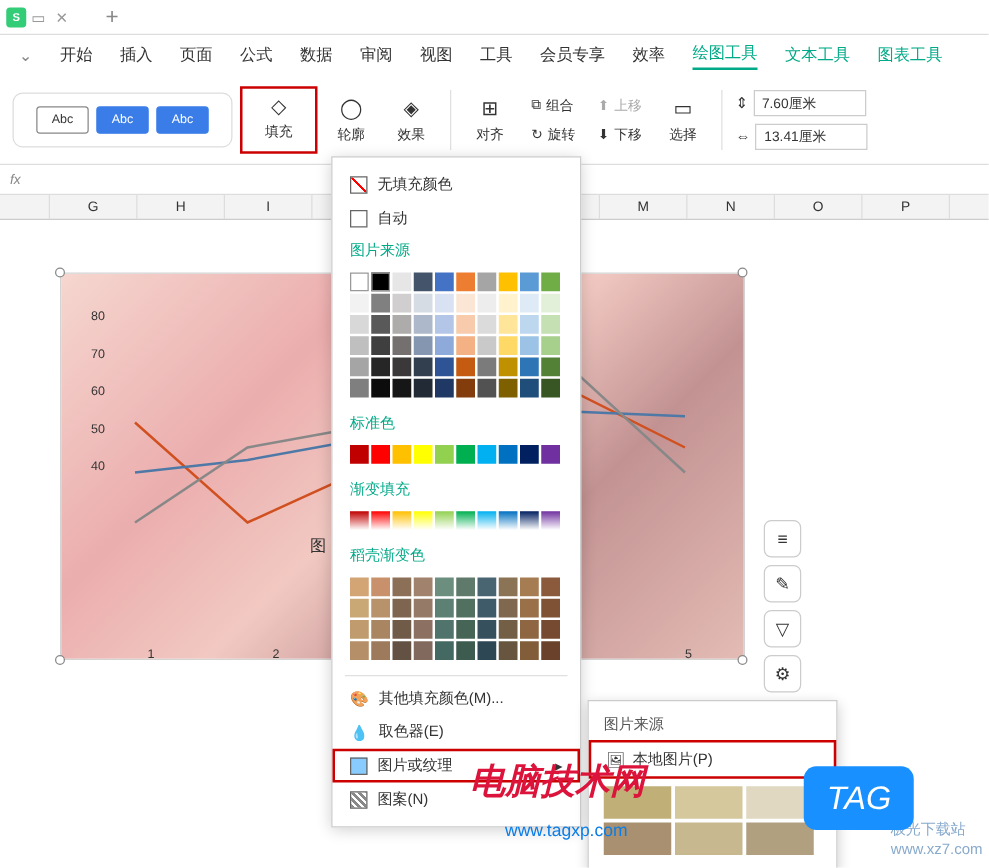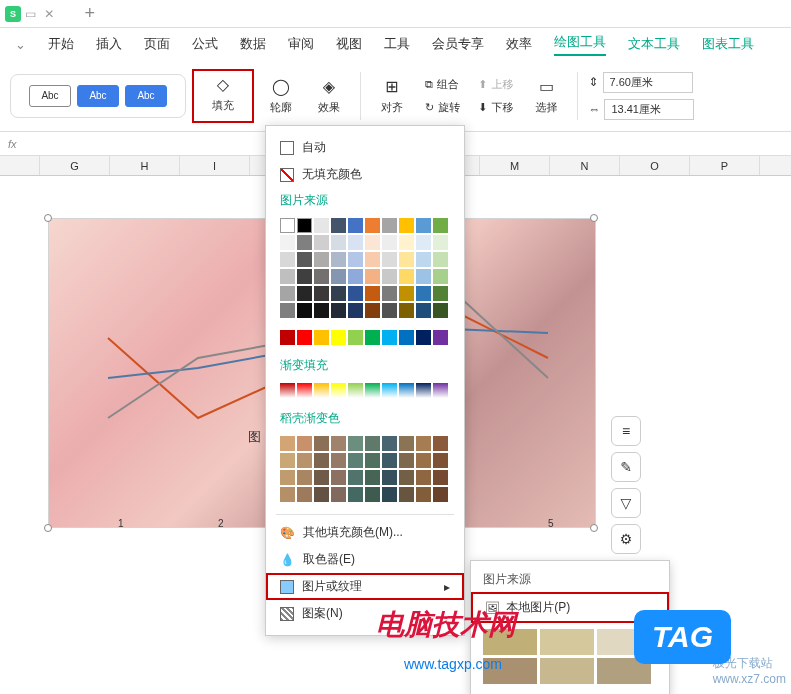--- a/index.html
+++ b/index.html
@@ -65,21 +65,21 @@
     
     .pic-flyout { position: absolute; left: 470px; top: 560px; width: 200px; background: #fff; border: 1px solid #ccc; box-shadow: 0 3px 10px rgba(0,0,0,0.2); padding: 6px 0; z-index: 30; }
     .pic-title { padding: 4px 12px; font-size: 12px; color: #555;}
     .pic-item { padding: 5px 12px; display: flex; align-items: center; gap: 6px; }
     .pic-hl { border:2px solid #c00; }
     .texture-grid { display: flex; flex-wrap: wrap; gap: 3px; padding: 6px 12px; }
     .tex { width: 54px; height: 26px; background: #d8c8a0; }
     
     .watermark1 { position: absolute; left: 376px; bottom: 50px; color: #dc143c; font-weight: bold; font-size: 28px; z-index:40; font-style:italic;}
     .watermark1b { position:absolute; left:404px; bottom:22px; color:#0a7de8; font-size:14px; z-index:40;}
-    .tag-badge { position: absolute; right: 60px; bottom: 30px; background: #1890ff; color: #fff; padding: 10px 18px; border-radius: 10px; font-size: 30px; font-weight: bold; font-style: italic; z-index: 40; }
+    .tag-badge { position: absolute; right: 60px; bottom: 30px; background: #1890ff; color: #fff; padding: 10px 18px; border-radius: 10px; font-size: 26px; font-weight: normal; font-style: italic; z-index: 40; }
     .watermark2 { position: absolute; right: 5px; bottom: 8px; color: #8ac; font-size: 12px; z-index: 39; }
   </style>
 </head>
 <body>
 
 <div class="tab-bar">
   <div class="tab-badge">S</div>
   <div class="tab-icons">
     <span>▭</span>
     <span>✕</span>
@@ -179,20 +179,27 @@
 </div>
 
 <div class="grid-area">
   <div class="chart-bg"></div>
   <div class="chart-handle" style="left:44px;top:38px"></div>
   <div class="chart-handle" style="left:590px;top:38px"></div>
   <div class="chart-handle" style="left:44px;top:348px"></div>
   <div class="chart-handle" style="left:590px;top:348px"></div>
 
   <div class="chart-content">
+    <div class="yaxis">
+      <div class="ytick" style="top:20px">80</div>
+      <div class="ytick" style="top:50px">70</div>
+      <div class="ytick" style="top:80px">60</div>
+      <div class="ytick" style="top:110px">50</div>
+      <div class="ytick" style="top:140px">40</div>
+    </div>
     <svg style="position:absolute;left:50px;top:20px;width:470px;height:250px">
       <polyline points="10,100 100,180 210,130 330,60 450,120" stroke="#d05020" stroke-width="2" fill="none"></polyline>
       <polyline points="10,140 100,130 210,110 330,90 450,95" stroke="#4e79a7" stroke-width="2" fill="none"></polyline>
       <polyline points="10,180 100,120 210,100 330,30 450,140" stroke="#888" stroke-width="2" fill="none"></polyline>
     </svg>
     <div class="chart-title">图</div>
     <div class="xaxis">
       <div class="xtick" style="left:10px">1</div>
       <div class="xtick" style="left:110px">2</div>
       <div class="xtick" style="left:220px">3</div>
@@ -204,26 +211,26 @@
   <div class="float-tools">
     <div class="float-tool">≡</div>
     <div class="float-tool">✎</div>
     <div class="float-tool">▽</div>
     <div class="float-tool">⚙</div>
   </div>
 </div>
 
 <div class="fill-dropdown">
   <div class="fd-item">
+    <span class="fd-icon" style="background:linear-gradient(45deg,#fff 45%,#f00 45%,#f00 55%,#fff 55%)"></span>
+    <span>无填充颜色</span>
+  </div>
+  <div class="fd-item">
     <span class="fd-icon"></span>
     <span>自动</span>
-  </div>
-  <div class="fd-item">
-    <span class="fd-icon" style="background:linear-gradient(45deg,#fff 45%,#f00 45%,#f00 55%,#fff 55%)"></span>
-    <span>无填充颜色</span>
   </div>
   <div class="fd-section-title">图片来源</div>
   <div class="swatch-grid" id="theme-swatches">
       <div class="swatch swatch-bw" style="background: rgb(255, 255, 255);"></div>
       <div class="swatch swatch-bw" style="background: rgb(0, 0, 0);"></div>
       <div class="swatch" style="background: rgb(231, 230, 230);"></div>
       <div class="swatch" style="background: rgb(68, 84, 106);"></div>
       <div class="swatch" style="background: rgb(68, 114, 196);"></div>
       <div class="swatch" style="background: rgb(237, 125, 49);"></div>
       <div class="swatch" style="background: rgb(165, 165, 165);"></div>
@@ -274,20 +281,21 @@
       <div class="swatch" style="background: rgb(12, 12, 12);"></div>
       <div class="swatch" style="background: rgb(23, 22, 22);"></div>
       <div class="swatch" style="background: rgb(34, 42, 53);"></div>
       <div class="swatch" style="background: rgb(31, 56, 100);"></div>
       <div class="swatch" style="background: rgb(131, 60, 11);"></div>
       <div class="swatch" style="background: rgb(82, 82, 82);"></div>
       <div class="swatch" style="background: rgb(127, 96, 0);"></div>
       <div class="swatch" style="background: rgb(30, 78, 121);"></div>
       <div class="swatch" style="background: rgb(55, 86, 35);"></div>
     </div>
+  <div class="fd-section-title">标准色</div>
   <div class="swatch-grid" id="std-swatches">
       <div class="swatch" style="background: rgb(192, 0, 0);"></div>
       <div class="swatch" style="background: rgb(255, 0, 0);"></div>
       <div class="swatch" style="background: rgb(255, 192, 0);"></div>
       <div class="swatch" style="background: rgb(255, 255, 0);"></div>
       <div class="swatch" style="background: rgb(146, 208, 80);"></div>
       <div class="swatch" style="background: rgb(0, 176, 80);"></div>
       <div class="swatch" style="background: rgb(0, 176, 240);"></div>
       <div class="swatch" style="background: rgb(0, 112, 192);"></div>
       <div class="swatch" style="background: rgb(0, 32, 96);"></div>

